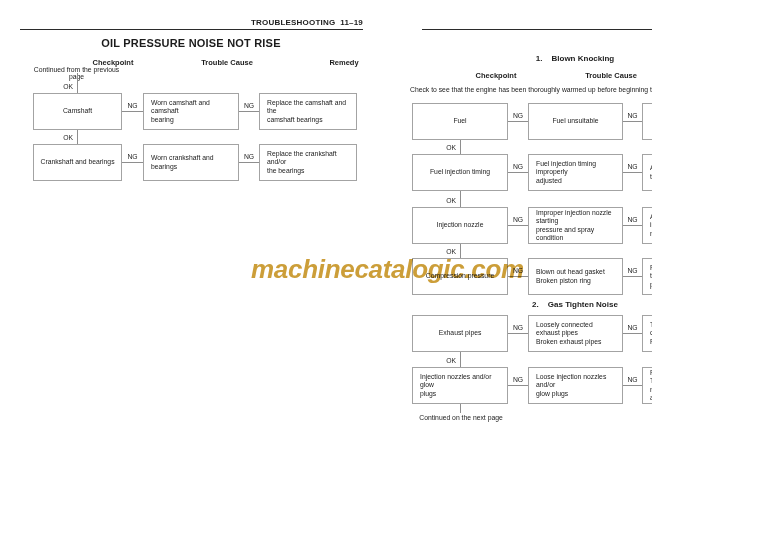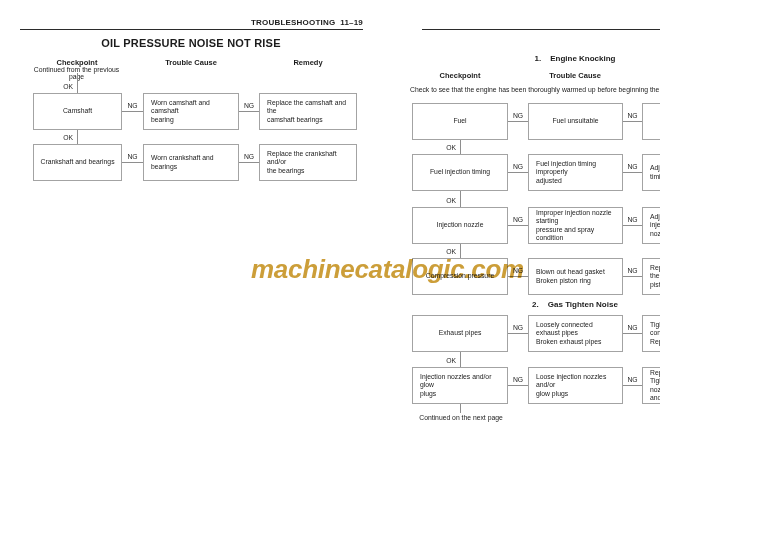--- a/index.html
+++ b/index.html
@@ -1,30 +1,30 @@
 <!DOCTYPE html>
 <html><head>
 <meta charset="utf-8">
 <style>
   html,body{margin:0;padding:0;background:#fff;}
   #stage{position:relative;width:652px;height:542px;background:#ffffff;overflow:hidden;
-         font-family:"Liberation Sans",sans-serif;color:#1c1c1c;padding-left:8px;}
+         font-family:"Liberation Sans",sans-serif;color:#1c1c1c;}
   .rhead{position:absolute;font-size:8px;font-weight:bold;white-space:pre;letter-spacing:.2px;}
   .rh-left{top:18px;left:20px;width:343px;text-align:right;}
   .rh-right{top:18px;left:422px;width:328px;text-align:left;}
   .rule{position:absolute;height:0;border-top:1.5px solid #2b2b2b;}
   .rule-left{left:20px;top:29px;width:343px;}
   .rule-right{left:422px;top:29px;width:328px;}
   .ptitle{position:absolute;font-size:11px;font-weight:bold;text-align:center;letter-spacing:.2px;}
   .t-left{left:56px;top:37px;width:270px;}
   .t-right{left:440px;top:36px;width:270px;}
   .sechead{position:absolute;font-size:8px;font-weight:bold;display:flex;justify-content:center;gap:9px;}
   .sec1{left:495px;top:54px;width:160px;}
   .sec2{left:495px;top:300px;width:160px;}
-  .colhead{position:absolute;font-size:7.5px;font-weight:bold;text-align:center;transform:translateX(-50%);white-space:nowrap;}
+  .colhead{position:absolute;font-size:7.5px;font-weight:bold;text-align:center;transform:translateX(-50%);white-space:nowrap;margin-left:36px;}
   .small{position:absolute;font-size:6.8px;color:#222;}
   #contfrom{left:29px;top:66px;width:95px;text-align:center;}
   #note{left:410px;top:86px;width:340px;}
   #contnext{left:401px;top:414px;width:120px;text-align:center;}
   .fbox{position:absolute;border:1px solid #a3a3a3;background:#fff;display:flex;align-items:center;box-sizing:border-box;}
   .ftext{font-size:6.8px;line-height:8.5px;white-space:pre-line;width:100%;color:#222;}
   .ftext.l{padding:0 5px 0 7px;text-align:left;}
   .ftext.c{padding:0 3px;text-align:center;}
   .hline{position:absolute;height:0;border-top:1px solid #8e8e8e;}
   .vline{position:absolute;width:0;border-left:1px solid #8e8e8e;}
@@ -40,21 +40,21 @@
 <div id="stage">
 
   <div class="rhead rh-left">TROUBLESHOOTING  11–19</div>
   <div class="rule rule-left"></div>
   <div class="rule rule-right"></div>
 
   <div class="ptitle t-left">OIL PRESSURE NOISE NOT RISE</div>
 
   <div class="sechead sec1">
     <span>1.</span>
-    <span>Engine Knocking</span>
+    <span>Blown Knocking</span>
   </div>
   <div class="sechead sec2">
     <span>2.</span>
     <span>Gas Tighten Noise</span>
   </div>
 
   <div class="colhead" style="left:77px;top:58px">Checkpoint</div>
   <div class="colhead" style="left:191px;top:58px">Trouble Cause</div>
   <div class="colhead" style="left:308px;top:58px">Remedy</div>
   <div class="colhead" style="left:460px;top:71px">Checkpoint</div>

